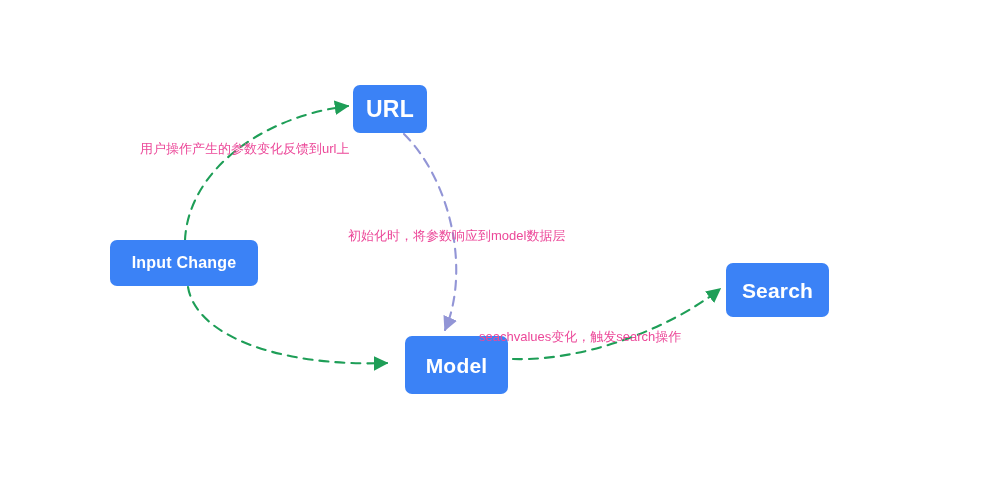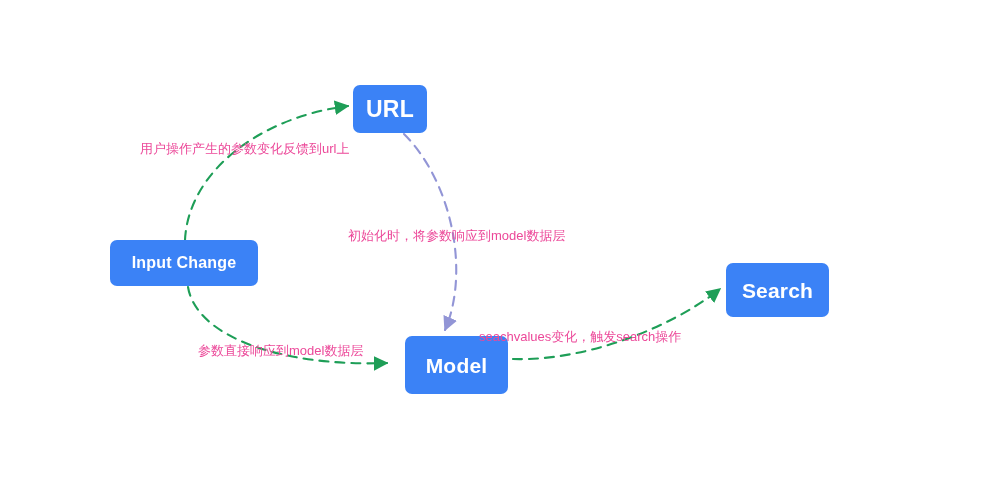--- a/index.html
+++ b/index.html
@@ -119,18 +119,17 @@
   </div>
 
   <div class="node" id="node-search">
     <span class="node-label">Search</span>
   </div>
 
   <div class="edge-label" id="edge-label-input-to-url">用户操作产生的参数变化反馈到url上</div>
 
   <div class="edge-label" id="edge-label-url-to-model">初始化时，将参数响应到model数据层</div>
 
-  <div class="edge-label" id="edge-label-input-to-model">参数直接响应到model数据层</div>
 
   <div class="edge-label" id="edge-label-model-to-search">seachvalues变化，触发search操作</div>
 
 
 </div>
 
 </body></html>

